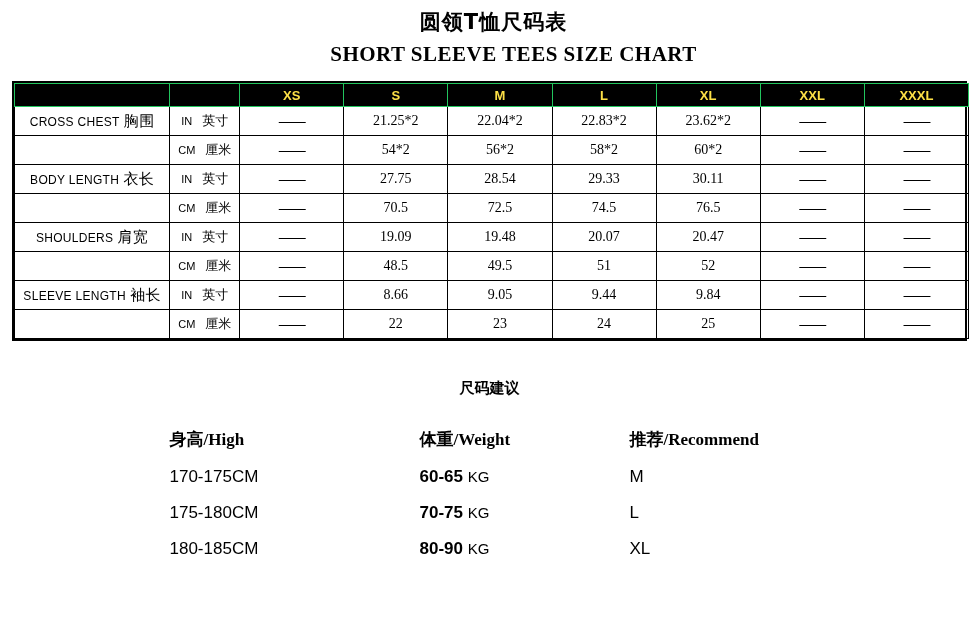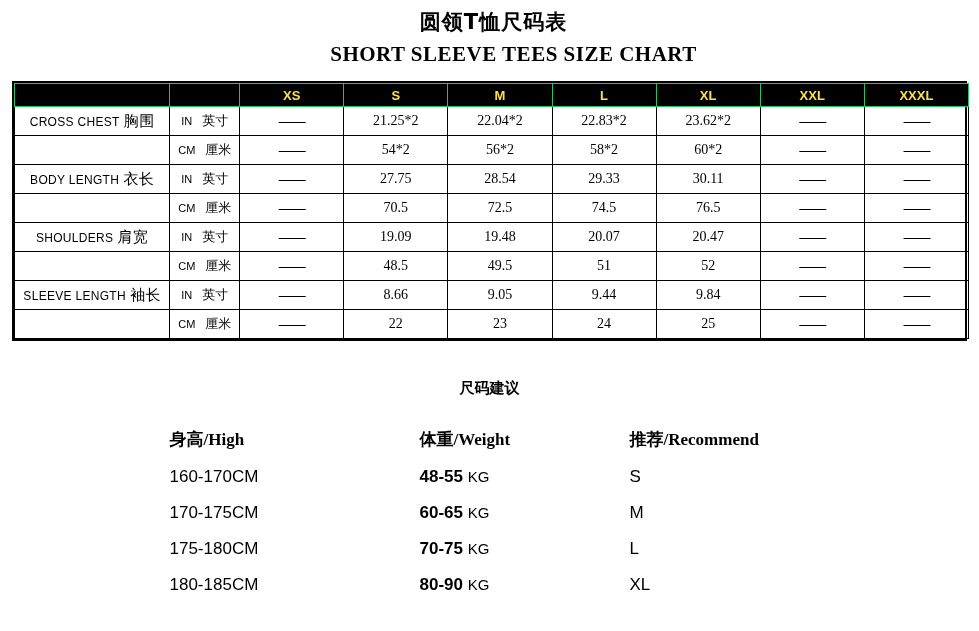--- a/index.html
+++ b/index.html
@@ -296,25 +296,20 @@
     <colgroup>
         <col class="r1">
         <col class="r2">
         <col class="r3">
       </colgroup>
     <tbody>
       <tr>
         <td class="h">身高/High</td>
         <td class="h">体重/Weight</td>
         <td class="h">推荐/Recommend</td>
-      </tr>
-      <tr>
-        <td>160-170CM</td>
-        <td><span class="w-val">48-55</span> <span class="kg-unit">KG</span></td>
-        <td>S</td>
       </tr>
       <tr>
         <td>170-175CM</td>
         <td><span class="w-val">60-65</span> <span class="kg-unit">KG</span></td>
         <td>M</td>
       </tr>
       <tr>
         <td>175-180CM</td>
         <td><span class="w-val">70-75</span> <span class="kg-unit">KG</span></td>
         <td>L</td>

